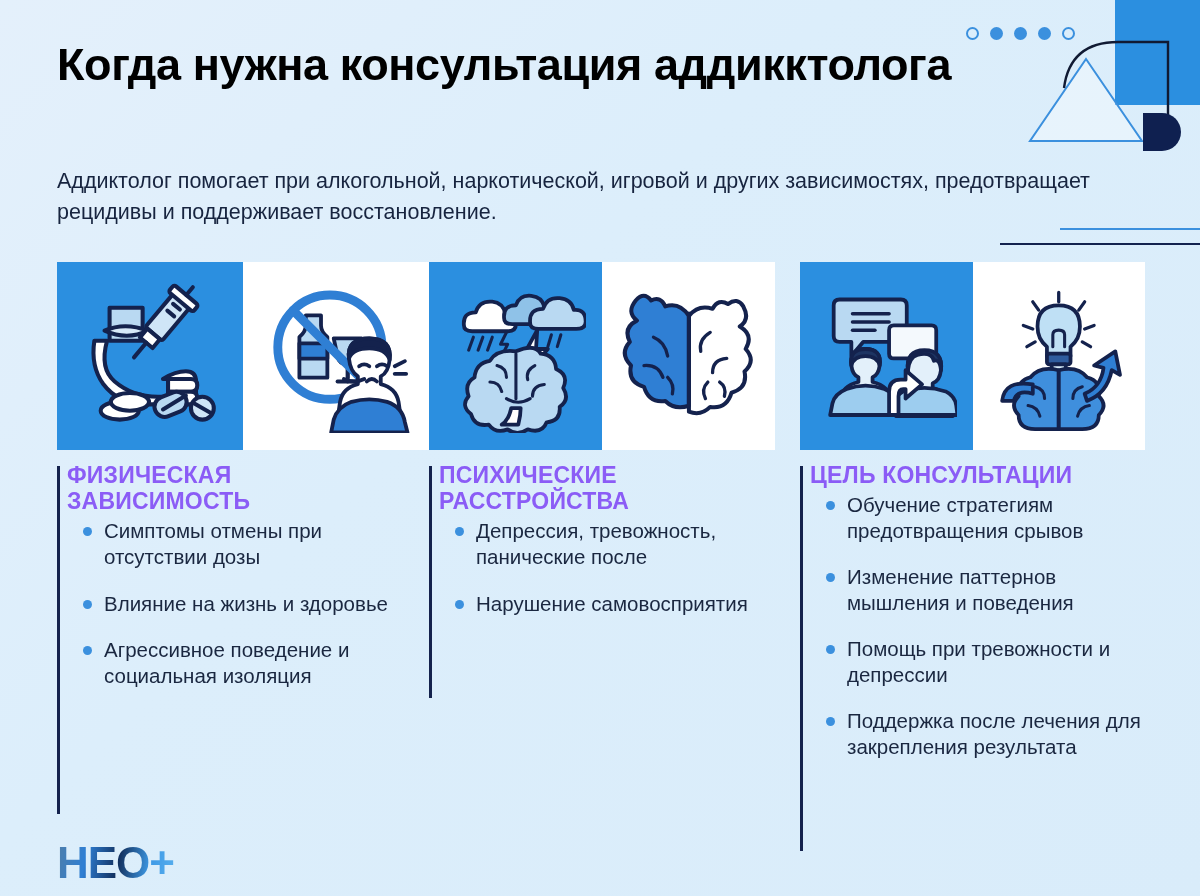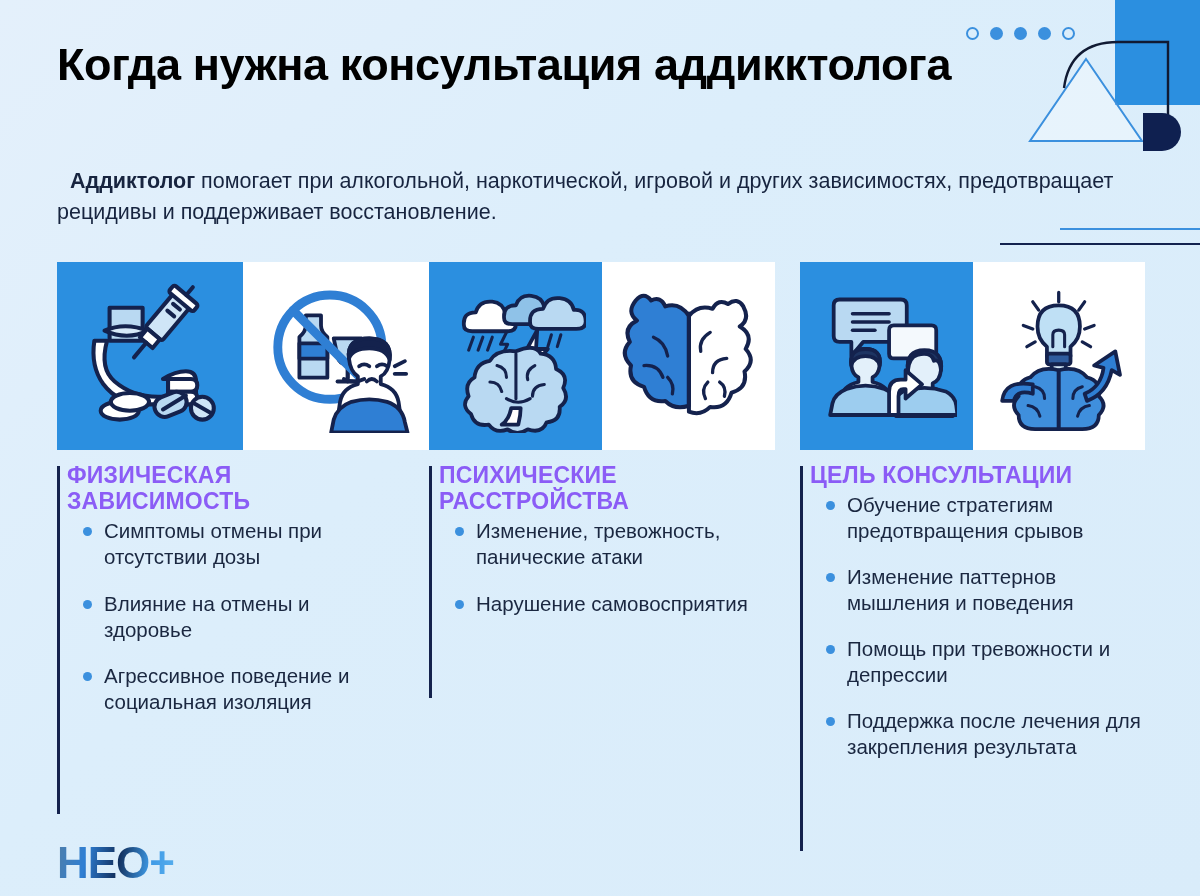--- a/index.html
+++ b/index.html
@@ -35,21 +35,21 @@
   
   .title {
     position: absolute; left: 57px; top: 38px; width: 900px;
     font-size: 45px; font-weight: 700; line-height: 1.18;
     color: #000000; letter-spacing: -0.4px;
   }
   .subtitle {
     position: absolute; left: 57px; top: 166px; width: 1065px;
     font-size: 21.5px; line-height: 1.42; color: #17243f;
   }
-  .subtitle b { font-weight: 700; margin-left: 13px; }
+  .subtitle b { font-weight: 400; }
 
   
   .icons-row { position: absolute; top: 262px; left: 0; width: 1200px; height: 188px; }
   .icon-group { position: absolute; top: 0; height: 188px; display: flex; }
   .icon-tile { width: 50%; height: 100%; display: flex; align-items: center; justify-content: center; }
   .icon-tile.blue { background: #2b8fe0; }
   .icon-tile.white { background: #ffffff; }
   .icon-tile svg { width: 82%; height: 82%; display: block; }
 
   .g1 { left: 57px; width: 372px; }
@@ -278,30 +278,30 @@
       </svg>
     </div>
   </div>
 </div>
 
 <section class="col c1">
   <div class="rule"></div>
   <h2 class="col-head">ФИЗИЧЕСКАЯ ЗАВИСИМОСТЬ</h2>
   <ul class="bullets">
     <li>Симптомы отмены при отсутствии дозы</li>
-    <li>Влияние на отмены и здоровье</li>
+    <li>Влияние на жизнь и здоровье</li>
     <li>Агрессивное поведение и социальная изоляция</li>
   </ul>
 </section>
 
 <section class="col c2">
   <div class="rule"></div>
   <h2 class="col-head">ПСИХИЧЕСКИЕ РАССТРОЙСТВА</h2>
   <ul class="bullets">
-    <li>Изменение, тревожность, панические атаки</li>
+    <li>Депрессия, тревожность, панические после</li>
     <li>Нарушение самовосприятия</li>
   </ul>
 </section>
 
 <section class="col c3">
   <div class="rule"></div>
   <h2 class="col-head">ЦЕЛЬ КОНСУЛЬТАЦИИ</h2>
   <ul class="bullets">
     <li>Обучение стратегиям предотвращения срывов</li>
     <li>Изменение паттернов мышления и поведения</li>

